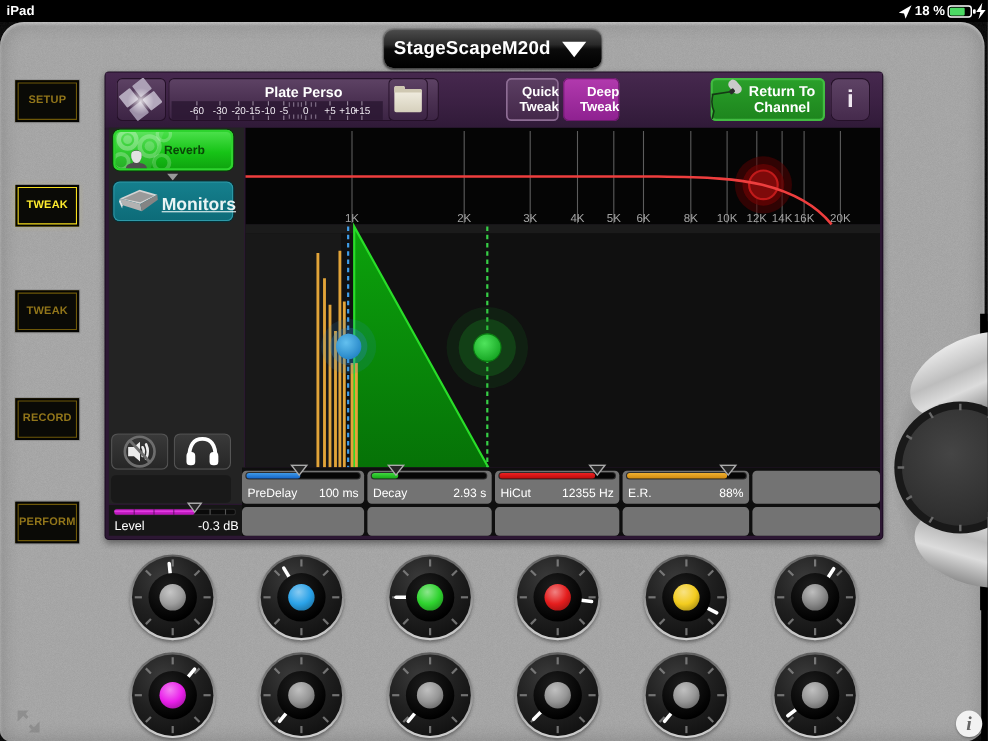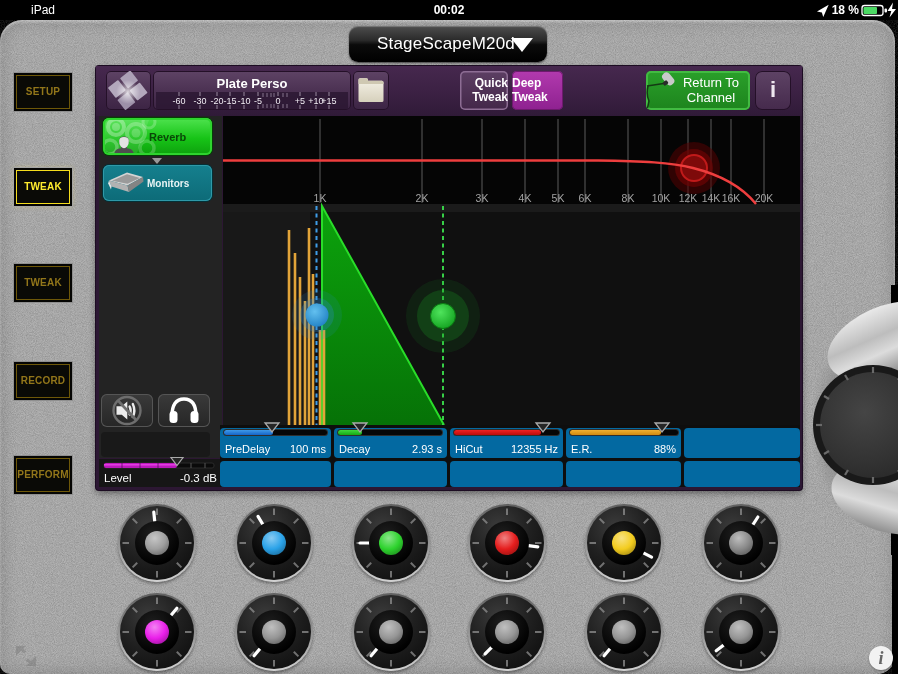--- a/index.html
+++ b/index.html
@@ -6,82 +6,82 @@
   body{width:898px;height:674px;background:#000;overflow:hidden;position:relative;
        font-family:"Liberation Sans",sans-serif;}
   .abs{position:absolute;}
   
   #metal{position:absolute;left:0px;top:20px;width:895px;height:654px;
     background:#ababab;border-radius:22px 22px 18px 10px;
     box-shadow:inset 0 2px 3px rgba(255,255,255,.45), inset 0 0 18px rgba(0,0,0,.22);}
   #noise{position:absolute;left:0;top:20px;width:898px;height:654px;pointer-events:none;}
   
   #sbar{position:absolute;left:0;top:0;width:898px;height:20px;background:#000;color:#fff;}
-  #sbar .ipad{position:absolute;left:6px;top:3px;font-size:12px;font-weight:normal;margin-left:25px;}
+  #sbar .ipad{position:absolute;left:6px;top:3px;font-size:12px;font-weight:bold;}
   #sbar .time{position:absolute;left:0;right:0;top:3px;text-align:center;font-size:12px;font-weight:bold;}
   
   #drop{position:absolute;left:349px;top:26px;width:198px;height:36px;border-radius:9px;
     background:linear-gradient(180deg,#4e4e4e 0%,#2a2a2a 40%,#0b0b0b 52%,#000 100%);
     box-shadow:0 1px 2px rgba(0,0,0,.6), inset 0 1px 1px rgba(255,255,255,.25);}
-  #drop .t{position:absolute;left:28px;top:8px;font-size:17px;font-weight:normal;color:#fff;letter-spacing:.2px;}
+  #drop .t{position:absolute;left:9px;top:8px;font-size:17px;font-weight:bold;color:#fff;letter-spacing:.2px;}
   #drop .tri{position:absolute;right:14px;top:12px;width:0;height:0;
     border-left:11px solid transparent;border-right:11px solid transparent;border-top:14px solid #fff;}
   
   .nav{position:absolute;left:14px;width:58px;height:38px;background:#0a0a06;
     box-shadow:inset 0 0 0 2px #050503, inset 0 0 0 3px #6e5808, 0 0 0 1px #8f8f8f;
     color:#92761a;font-size:10px;font-weight:bold;text-align:center;line-height:38px;letter-spacing:.2px;}
   .nav.on{box-shadow:inset 0 0 0 2px #050503, inset 0 0 0 3px #f5dd1c, 0 0 0 1px #a5a5a5, 0 0 5px rgba(255,230,50,.3);
     color:#ffec2e;}
   
   #panel{position:absolute;left:96px;top:66px;width:706px;height:424px;
     background:#2c1733;border-radius:3px;box-shadow:0 0 0 1px #1c0c22, 0 3px 7px rgba(0,0,0,.45);}
   #phead{position:absolute;left:0;top:0;width:706px;height:50px;
     background:linear-gradient(180deg,#46284e 0%,#3a2042 60%,#301a38 100%);}
   .hbox{position:absolute;top:5px;height:39px;border-radius:5px;
     background:linear-gradient(180deg,#5e4365 0%,#4a3051 55%,#3c2444 100%);
     box-shadow:inset 0 0 0 1px #241028;}
   #panbox{left:10px;width:45px;}
-  #titlebox{left:57px;width:198px;}
+  #titlebox{left:57px;width:198px;padding-left:48px;}
   #titlebox .tt{position:absolute;left:0;right:0;top:5px;text-align:center;color:#fff;
      font-size:13px;font-weight:bold;}
   #folderbox{left:257px;width:36px;}
   #qtweak{left:364px;width:48px;background:linear-gradient(180deg,#5c3f63 0%,#432749 100%);
     box-shadow:inset 0 0 0 1.5px #8d6d94;color:#fff;font-size:12px;font-weight:bold;text-align:right;}
   #qtweak div{margin-top:5px;line-height:14px;}
   #dtweak{left:416px;width:51px;background:linear-gradient(180deg,#b23aae 0%,#8e2190 100%);
-    box-shadow:inset 0 0 0 1px #6d196d;color:#fff;font-size:12px;font-weight:bold;text-align:left;}
+    box-shadow:inset 0 0 0 1px #6d196d;color:#fff;font-size:12px;font-weight:bold;text-align:right;}
   #dtweak div{margin-top:5px;line-height:14px;}
   #retbtn{left:550px;width:104px;background:linear-gradient(180deg,#2aa02a 0%,#1d841d 100%);
-    box-shadow:inset 0 0 0 2px #42bb42;color:#fff;font-size:13px;font-weight:normal;text-align:center;}
+    box-shadow:inset 0 0 0 2px #42bb42;color:#fff;font-size:13px;font-weight:bold;text-align:center;}
   #retbtn .txt{margin-top:4px;line-height:15px;margin-left:26px;}
   #infobtn{left:659px;width:36px;background:linear-gradient(180deg,#5e4365 0%,#452a4c 100%);
     box-shadow:inset 0 0 0 1px #241028;color:#efe8f0;font-size:22px;font-weight:bold;
     text-align:center;line-height:37px;border-radius:7px;}
   
   #lcol{position:absolute;left:3px;top:50px;width:123px;height:342px;background:#232323;}
   #levbox{position:absolute;left:3px;top:393px;width:123px;height:28px;background:#161616;}
   .gbtn{position:absolute;border-radius:6px;}
   #revbtn{left:7px;top:52px;width:109px;height:37px;
     background:linear-gradient(180deg,#4fe34f 0%,#17c417 55%,#0da00d 100%);
     box-shadow:inset 0 0 0 2px #2ed42e, 0 0 0 1px #063f06;}
   #revbtn .t{position:absolute;left:46px;top:13px;color:#0a4708;font-size:11px;font-weight:bold;}
   #montri{position:absolute;left:56px;top:91.5px;width:0;height:0;border-left:5.5px solid transparent;
     border-right:5.5px solid transparent;border-top:6px solid #999;}
   #monbtn{left:7px;top:99px;width:109px;height:36px;
     background:linear-gradient(180deg,#15808e 0%,#0d6b78 100%);
     box-shadow:inset 0 0 0 1px #2e99a8, 0 0 0 1px #043036;}
-  #monbtn .t{position:absolute;left:44px;top:13px;color:#e9f4f4;font-size:10px;font-weight:bold;}
+  #monbtn .t{position:absolute;left:44px;top:13px;color:#e9f4f4;font-size:16px;font-weight:bold;text-decoration:underline;}
   .sqbtn{position:absolute;top:328px;width:52px;height:33px;border-radius:6px;
     background:linear-gradient(180deg,#3a3a3a 0%,#262626 100%);
     box-shadow:inset 0 0 0 1px #555;}
   #spkbtn{left:5px;}
   #hphbtn{left:62px;}
   #emptyL{position:absolute;left:5px;top:366px;width:109px;height:25px;background:#191919;border-radius:4px;}
   
-  .cell{position:absolute;background:#0369a1;border-radius:4px;}
+  .cell{position:absolute;background:#737373;border-radius:4px;}
   .pname{position:absolute;left:5px;top:15px;color:#fff;font-size:11px;}
   .pval{position:absolute;right:5px;top:15px;color:#fff;font-size:11px;margin-left:44px;}
   .ptrack{position:absolute;left:4px;top:2px;height:5px;background:#060606;border-radius:3px;
     box-shadow:0 0 0 1px #2e2e2e;}
   .pfill{position:absolute;left:0px;top:0px;height:5px;border-radius:3px;}
   
   .knob{position:absolute;width:74px;height:74px;}
   .knob .bez{position:absolute;left:-2px;top:-2px;width:78px;height:78px;border-radius:50%;
      background:linear-gradient(180deg,#606060 0%,#989898 55%,#d2d2d2 100%);
      box-shadow:0 2px 3px rgba(0,0,0,.35);}
@@ -107,21 +107,20 @@
   <filter id="nf2">
       <feTurbulence type="fractalNoise" baseFrequency="1.1" numOctaves="2" seed="42"></feTurbulence>
     <feColorMatrix type="matrix" values="0 0 0 0 0, 0 0 0 0 0, 0 0 0 0 0, 0.8 0 0 0 -0.25"></feColorMatrix>
     </filter>
   <rect x="2" y="0" width="893" height="652" rx="20" filter="url(#nf)" opacity="0.34"></rect>
   <rect x="2" y="0" width="893" height="652" rx="20" filter="url(#nf2)" opacity="0.34"></rect>
 </svg>
 
 <div id="sbar">
   <span class="ipad">iPad</span>
-    <span class="time">00:02</span>
   <span style="position:absolute;right:39px;top:3px;font-size:12px;font-weight:bold;color:#fff">18 %</span>
   <svg class="abs" style="right:0px;top:0" width="114" height="20" viewBox="0 0 114 20">
     <g transform="translate(40,10) rotate(42)">
       <path d="M0,-7 L4.2,5.8 L0,3.2 L-4.2,5.8 Z" fill="#fff"></path>
     </g>
     <rect x="78" y="5.5" width="21" height="10" rx="2.5" fill="none" stroke="#fff" stroke-width="1.3"></rect>
     <rect x="79.5" y="7" width="13.5" height="7" rx="1" fill="#4cd964"></rect>
     <rect x="100.5" y="8.5" width="2.5" height="4" rx="1" fill="#fff"></rect>
     <path d="M109 2.5 L103.5 11 L107.3 11 L105.5 17.5 L112 9 L108 9 Z" fill="#fff"></path>
   </svg>

